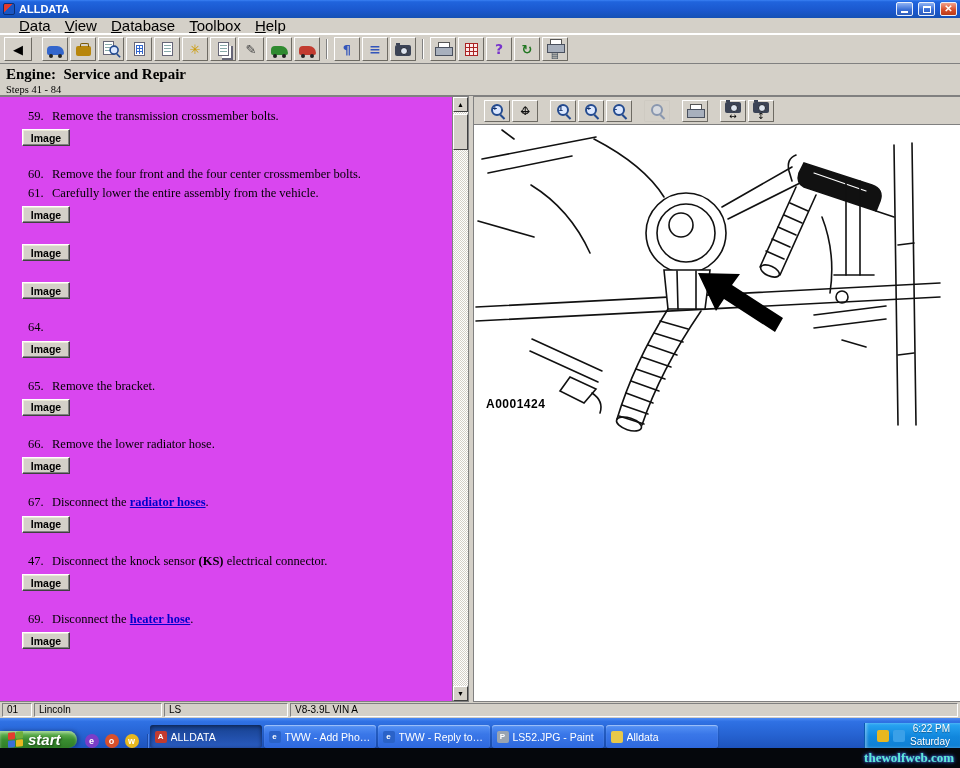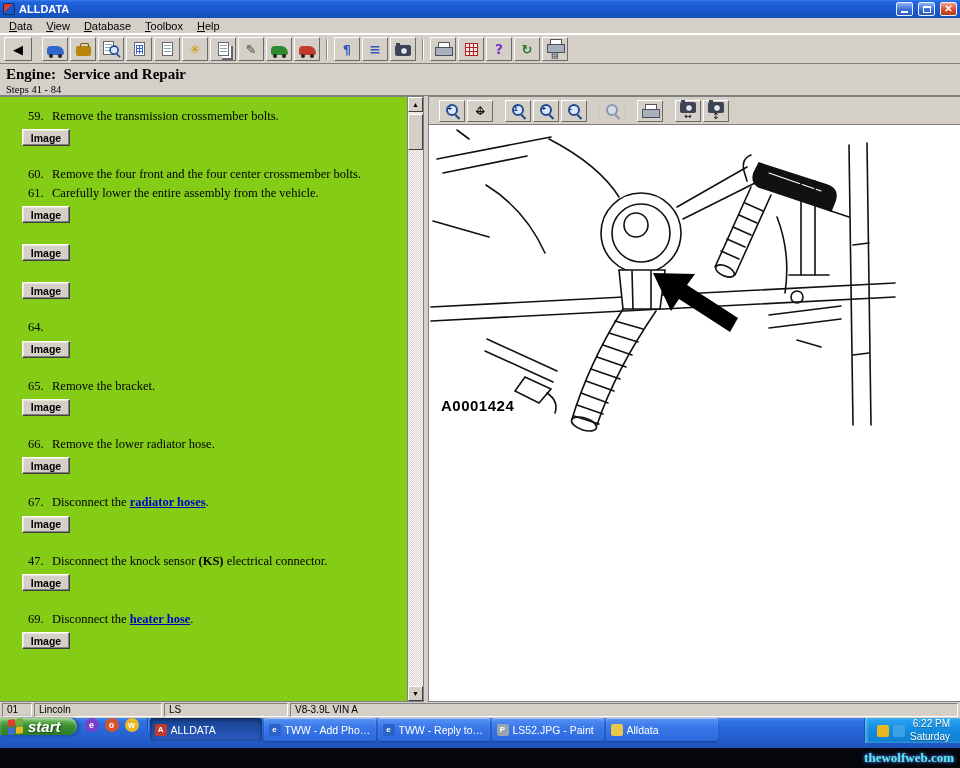--- a/index.html
+++ b/index.html
@@ -17,21 +17,21 @@
   .winbtn{width:17px;height:14px;border-radius:2px;border:1px solid #e9f0fc;margin-left:1px;
     display:flex;align-items:flex-end;justify-content:center;
     background:linear-gradient(180deg,#8fb3f4,#3a6fd6 55%,#2c5cba)}
   .winbtn .g-min{width:7px;height:2px;background:#fff;margin:0 0 2px 0}
   .winbtn .g-max{width:8px;height:7px;border:1px solid #fff;border-top-width:2px;margin-bottom:2px}
   .winbtn.close{background:linear-gradient(180deg,#f2a28c,#d8502c 55%,#b83a18)}
   .winbtn .g-x{color:#fff;font-size:10px;line-height:13px;font-weight:bold}
 
   
   .menubar{height:16px;flex:none;background:#d4d0c8;display:flex;align-items:center;gap:0;
-    font-size:11px;color:#000;border-bottom:1px solid #fff;padding-left:2px}
+    font-size:15px;color:#000;border-bottom:1px solid #fff;padding-left:12px}
   .menu-item{padding:1px 7px;cursor:default}
   .menu-item u{text-decoration:underline}
 
   
   .toolbar{height:30px;flex:none;background:#d4d0c8;display:flex;align-items:center;
     border-top:1px solid #fff;border-bottom:1px solid #808080;padding-left:4px;gap:2px}
   .tb-btn{width:26px;height:24px;flex:none;display:flex;align-items:center;justify-content:center;
     background:#d4d0c8;border:1px solid;border-color:#fff #6d6a63 #6d6a63 #fff;border-radius:1px}
   .tb-btn.wide{width:28px;margin-right:8px}
   .tb-sep{width:2px;height:20px;margin:0 4px;border-left:1px solid #808080;border-right:1px solid #fff}
@@ -71,21 +71,21 @@
   .ic-stack .sub{font-size:8px;line-height:1;margin-top:-1px}
 
   
   .pageheader{height:32px;flex:none;background:#d4d0c8;padding:2px 0 0 6px;
     border-bottom:1px solid #808080}
   .ph-title{font-family:"Liberation Serif",serif;font-weight:bold;font-size:15px;white-space:pre;color:#000}
   .ph-sub{font-family:"Liberation Serif",serif;font-size:10.5px;color:#000;margin-top:1px}
 
   
   .content{flex:1;display:flex;background:#d4d0c8;min-height:0}
-  .steps-panel{width:424px;flex:none;position:relative;background:#84cc16;border:1px solid #808080;border-left:none}
+  .steps-panel{width:469px;flex:none;position:relative;background:#d946ef;border:1px solid #808080;border-left:none}
   .steps-list{position:absolute;left:0;top:0;right:16px;bottom:0;overflow:hidden;padding:12px 4px 0 0}
   .step-line{display:flex;gap:6px;padding-left:28px;margin-bottom:4px;
     font-family:"Liberation Serif",serif;font-size:12.5px;color:#000;line-height:1.15}
   .step-num{flex:none;width:18px}
   .step-text{flex:1}
   .step-link{color:#0000cc;font-weight:bold;text-decoration:underline;cursor:pointer}
   .image-btn{display:block;margin:6px 0 21px 22px;width:48px;height:17px;
     background:#d4d0c8;border:1px solid;border-color:#fff #404040 #404040 #fff;
     box-shadow:inset -1px -1px 0 #808080,inset 1px 1px 0 #ece9d8;
     font-family:"Liberation Sans",sans-serif;font-size:10.5px;font-weight:bold;color:#000;cursor:pointer}
@@ -104,29 +104,29 @@
   .divider{width:4px;flex:none;background:#d4d0c8}
 
   
   .image-panel{flex:1;display:flex;flex-direction:column;border:1px solid #808080;border-right:none;min-width:0}
   .img-toolbar{height:28px;flex:none;background:#d4d0c8;display:flex;align-items:center;gap:2px;
     padding-left:10px;border-bottom:1px solid #808080}
   .img-toolbar .tb-btn{width:26px;height:22px}
   .img-toolbar .gap{margin-left:10px}
   .tb-btn.disabled{opacity:.42;border-color:#c8c4bc}
   .img-area{flex:1;background:#fff;position:relative;overflow:hidden}
-  .figure-label{position:absolute;left:12px;top:272px;font-weight:bold;font-size:15px;letter-spacing:.5px;color:#000}
+  .figure-label{position:absolute;left:12px;top:272px;font-weight:bold;font-size:12px;letter-spacing:.5px;color:#000}
 
   
   .statusbar{height:16px;flex:none;background:#d4d0c8;display:flex;align-items:stretch;padding:1px 2px;gap:2px;font-size:10px}
   .sfield{border:1px solid;border-color:#808080 #fff #fff #808080;padding:0 4px;line-height:12px;color:#000;overflow:hidden;white-space:nowrap}
   .sf0{flex:0 0 506px}.sf1{flex:0 0 30px}.sf2{flex:0 0 128px}.sf3{flex:0 0 124px}.sf4{flex:1}
 
   
-  .taskbar{height:30px;flex:none;display:flex;align-items:flex-start;
+  .taskbar{height:30px;flex:none;display:flex;align-items:flex-end;
     background:linear-gradient(180deg,#4a8af4 0%,#2f71e4 12%,#2663d2 55%,#1d53bd 100%)}
   .start-btn{flex:none;display:flex;align-items:center;gap:5px;padding:0 16px 0 8px;cursor:pointer;
     background:linear-gradient(180deg,#71bf5e,#3b8f31 50%,#2f7d27);border-radius:0 12px 12px 0;
     box-shadow:inset 0 2px 3px rgba(255,255,255,.4),2px 0 4px rgba(0,0,0,.35);
     color:#fff;font-weight:bold;font-style:italic;font-size:15px;text-shadow:1px 1px 2px rgba(0,0,0,.5)}
   .start-flag{width:15px;height:15px;display:grid;grid-template-columns:1fr 1fr;gap:1px;transform:skewY(-6deg)}
   .start-flag span{border-radius:1px}
   .qlaunch{flex:none;display:flex;align-items:center;gap:6px;padding:0 8px;border-right:1px solid #1c49a4;box-shadow:1px 0 0 #4f86ea}
   .ql-icon{width:14px;height:14px;border-radius:50%;display:flex;align-items:center;justify-content:center;
     color:#fff;font-size:9px;font-weight:bold;cursor:pointer}

